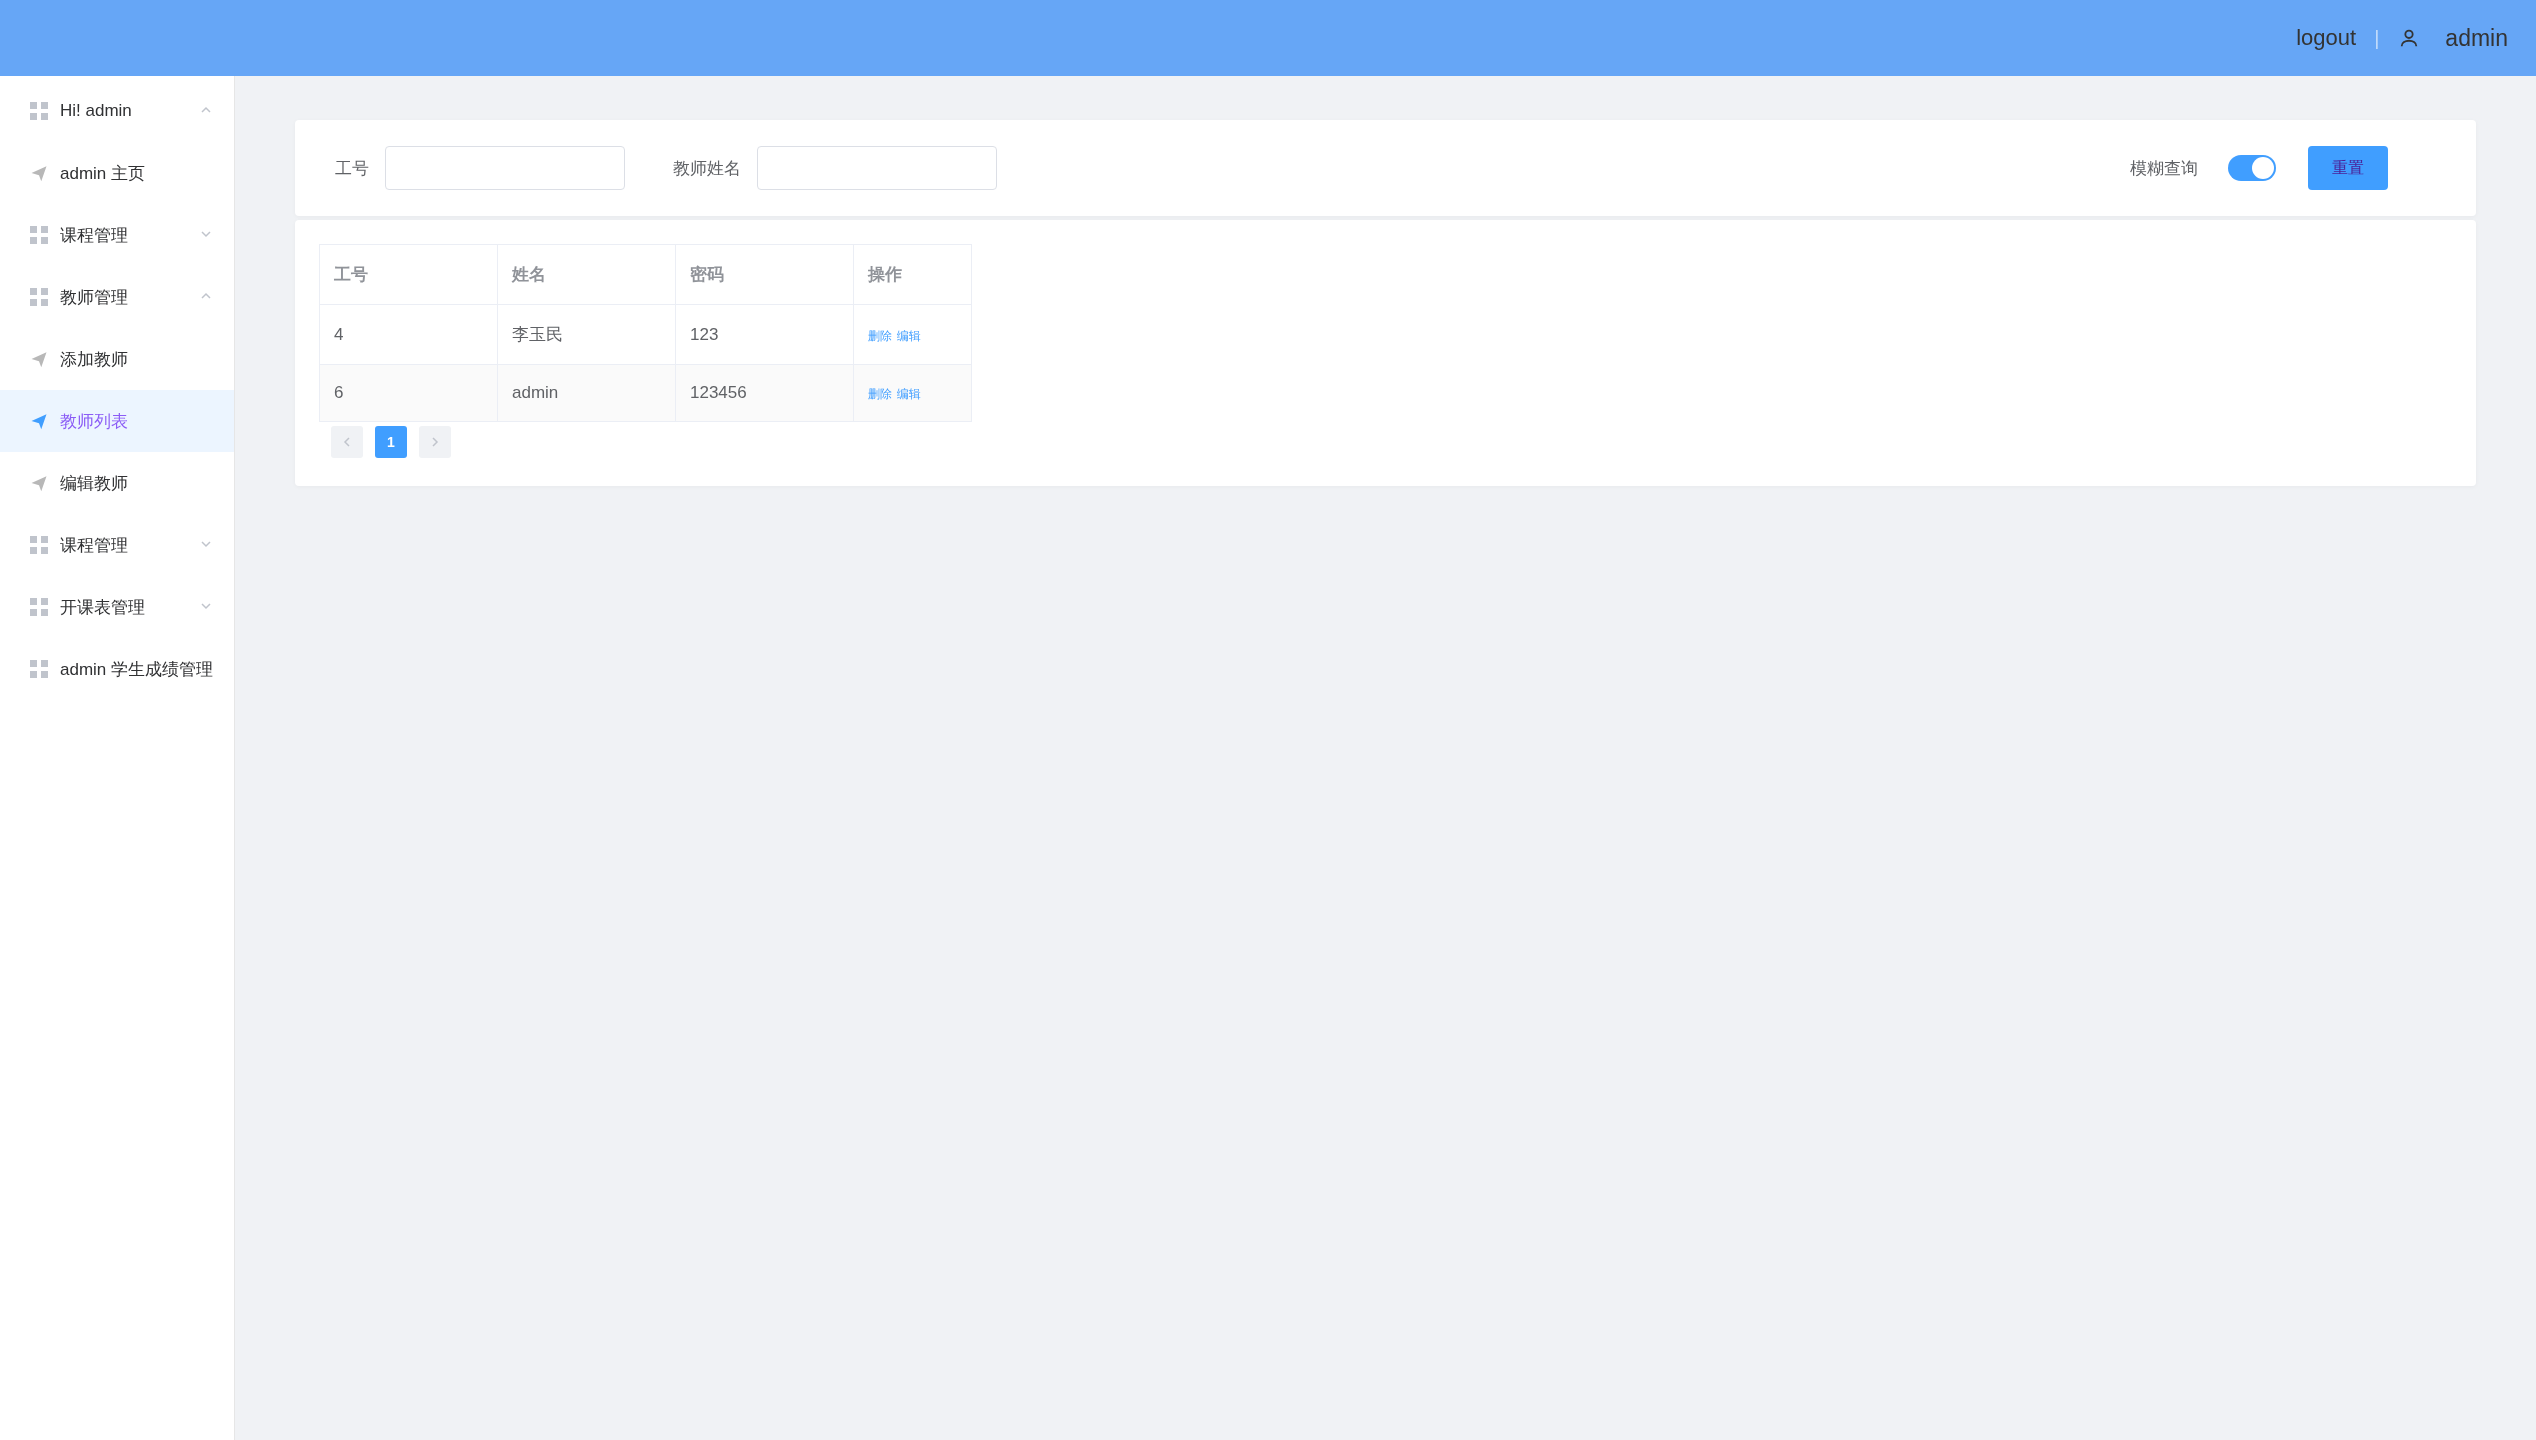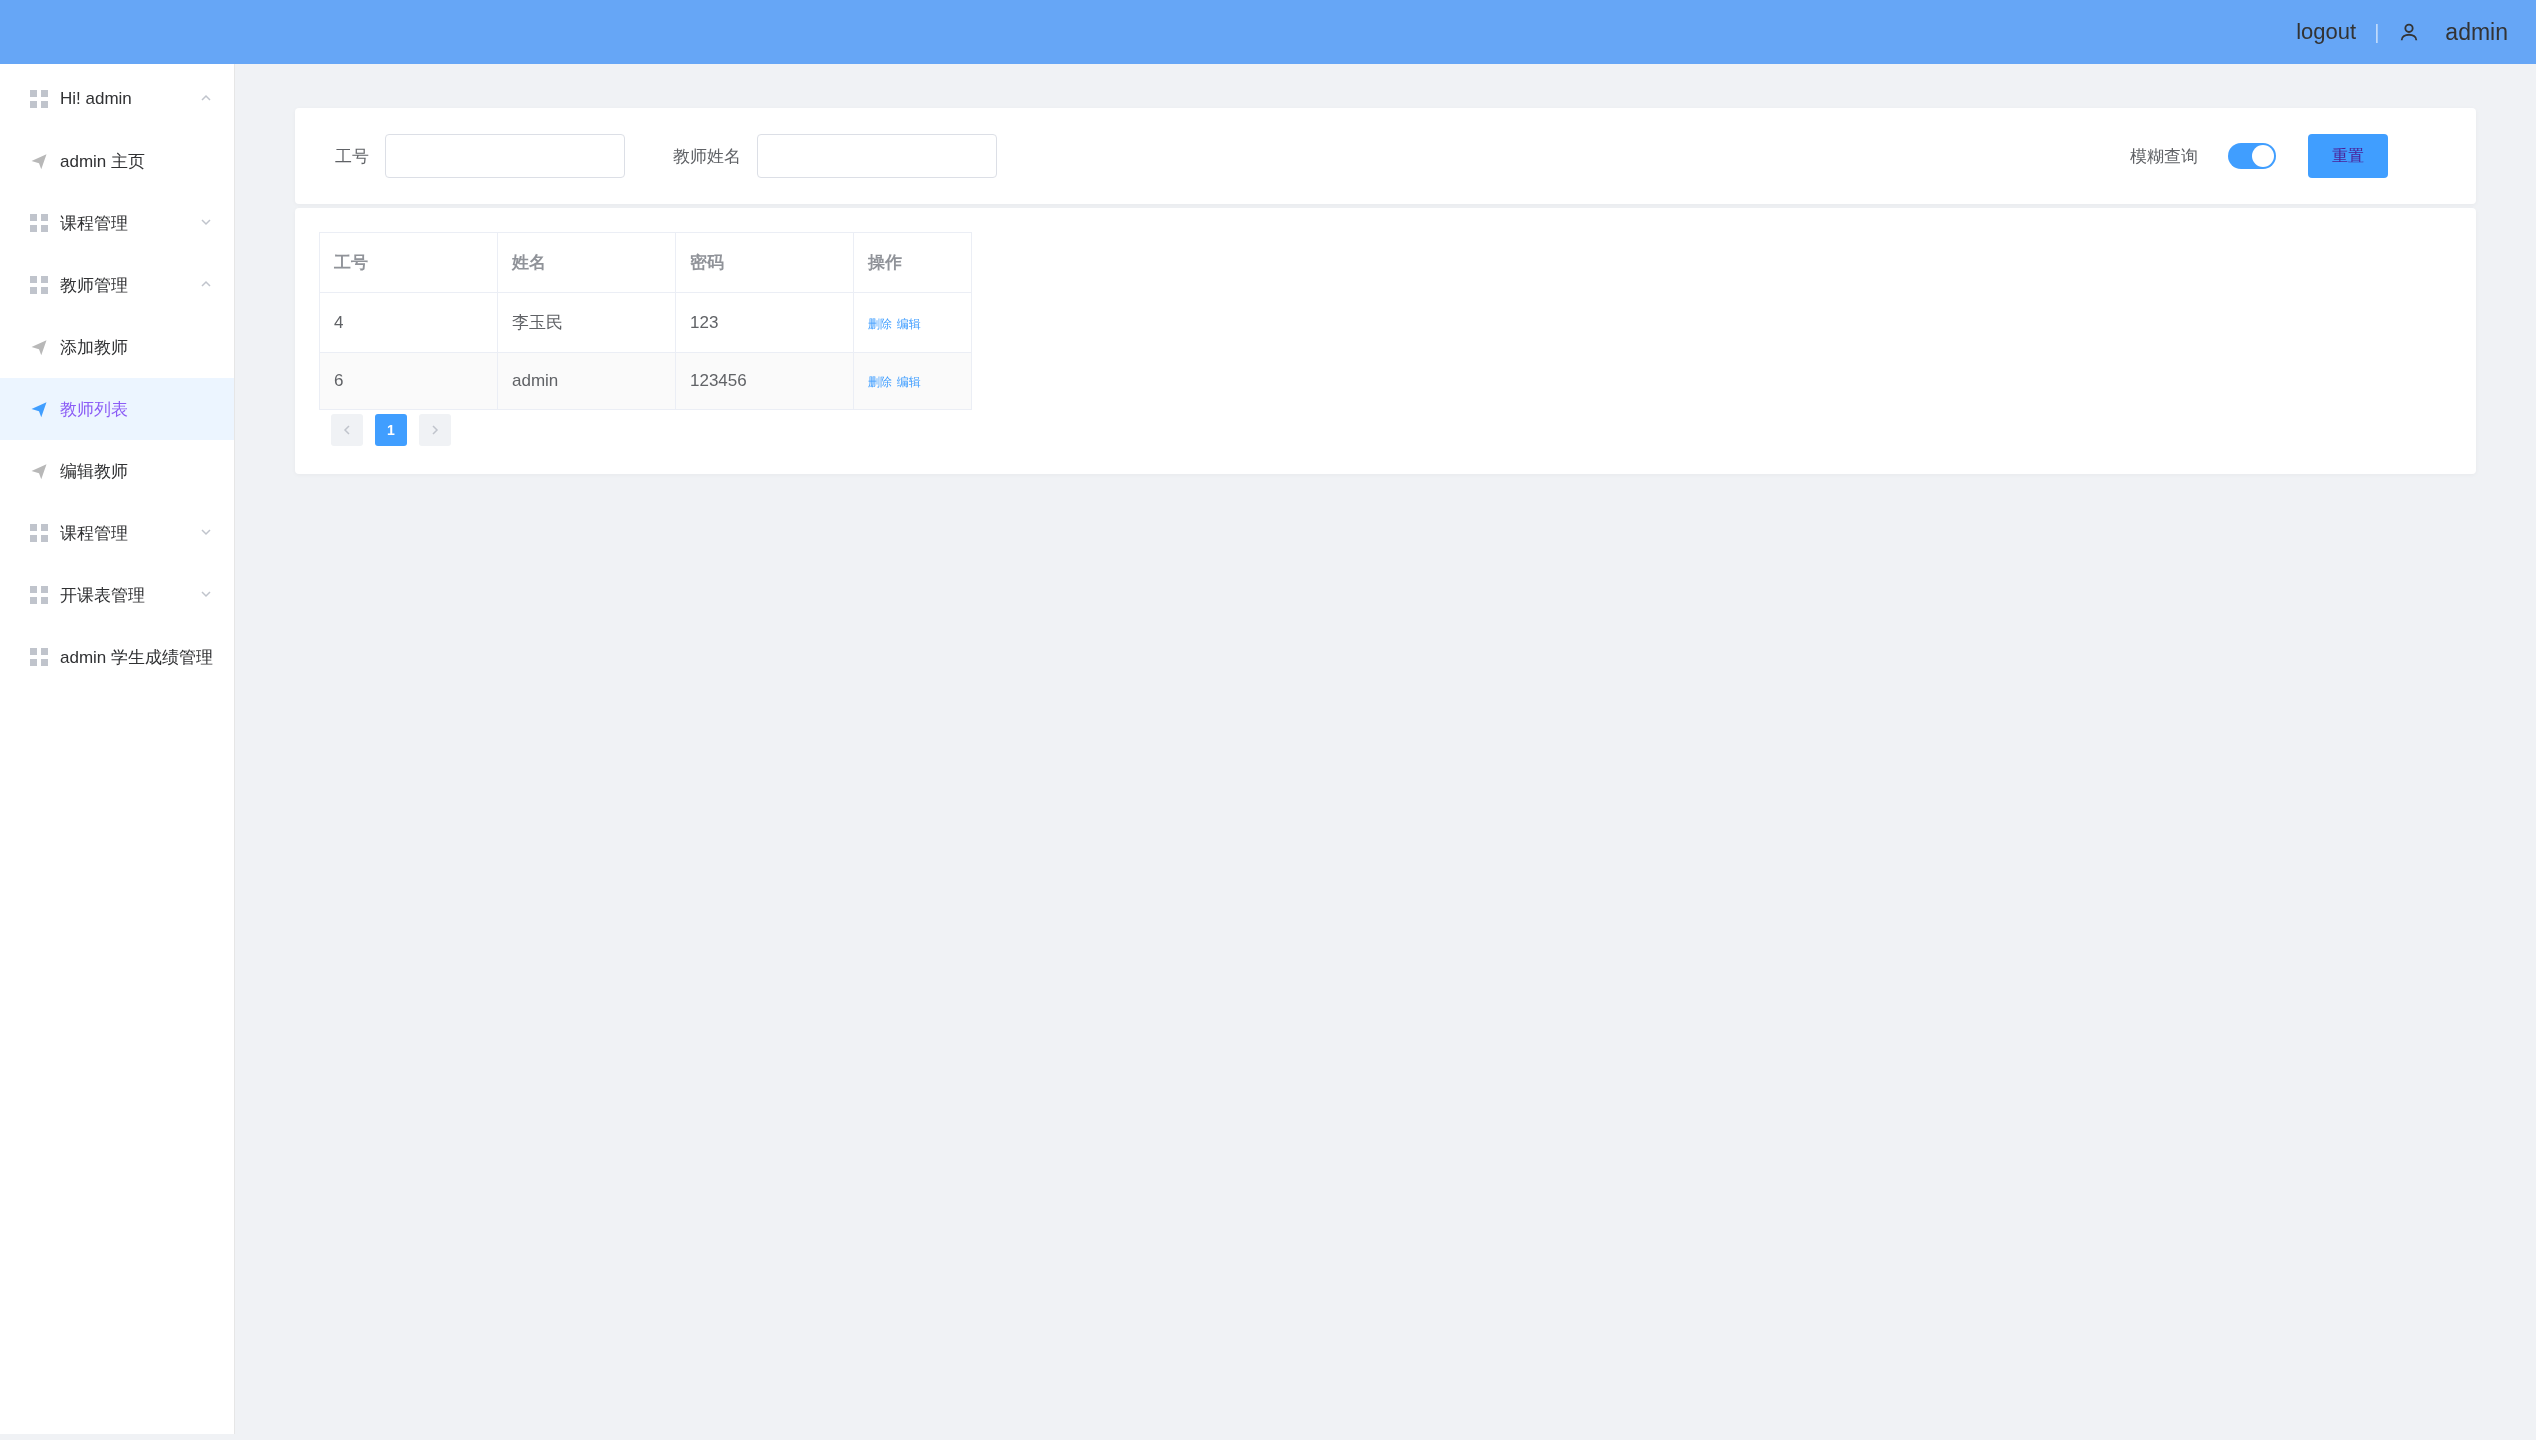--- a/index.html
+++ b/index.html
@@ -6,21 +6,21 @@
   body {
     font-family: -apple-system, BlinkMacSystemFont, "Segoe UI", "PingFang SC", "Microsoft YaHei", sans-serif;
     background: #f0f2f5;
     width: 2536px;
     height: 1440px;
     transform-origin: top left;
     overflow: hidden;
   }
   .header {
     background: #66a6f6;
-    height: 64px;
+    height: 76px;
     display: flex;
     align-items: center;
     justify-content: flex-end;
     padding: 0 28px;
     color: #2c3e50;
     font-size: 22px;
   }
   .header-logout { cursor: pointer; color: #333; }
   .header-divider { margin: 0 18px; color: rgba(255,255,255,0.6); font-size: 20px; }
   .header-user-icon { width: 24px; height: 24px; display: inline-flex; align-items: center; justify-content: center; margin-right: 20px; }

